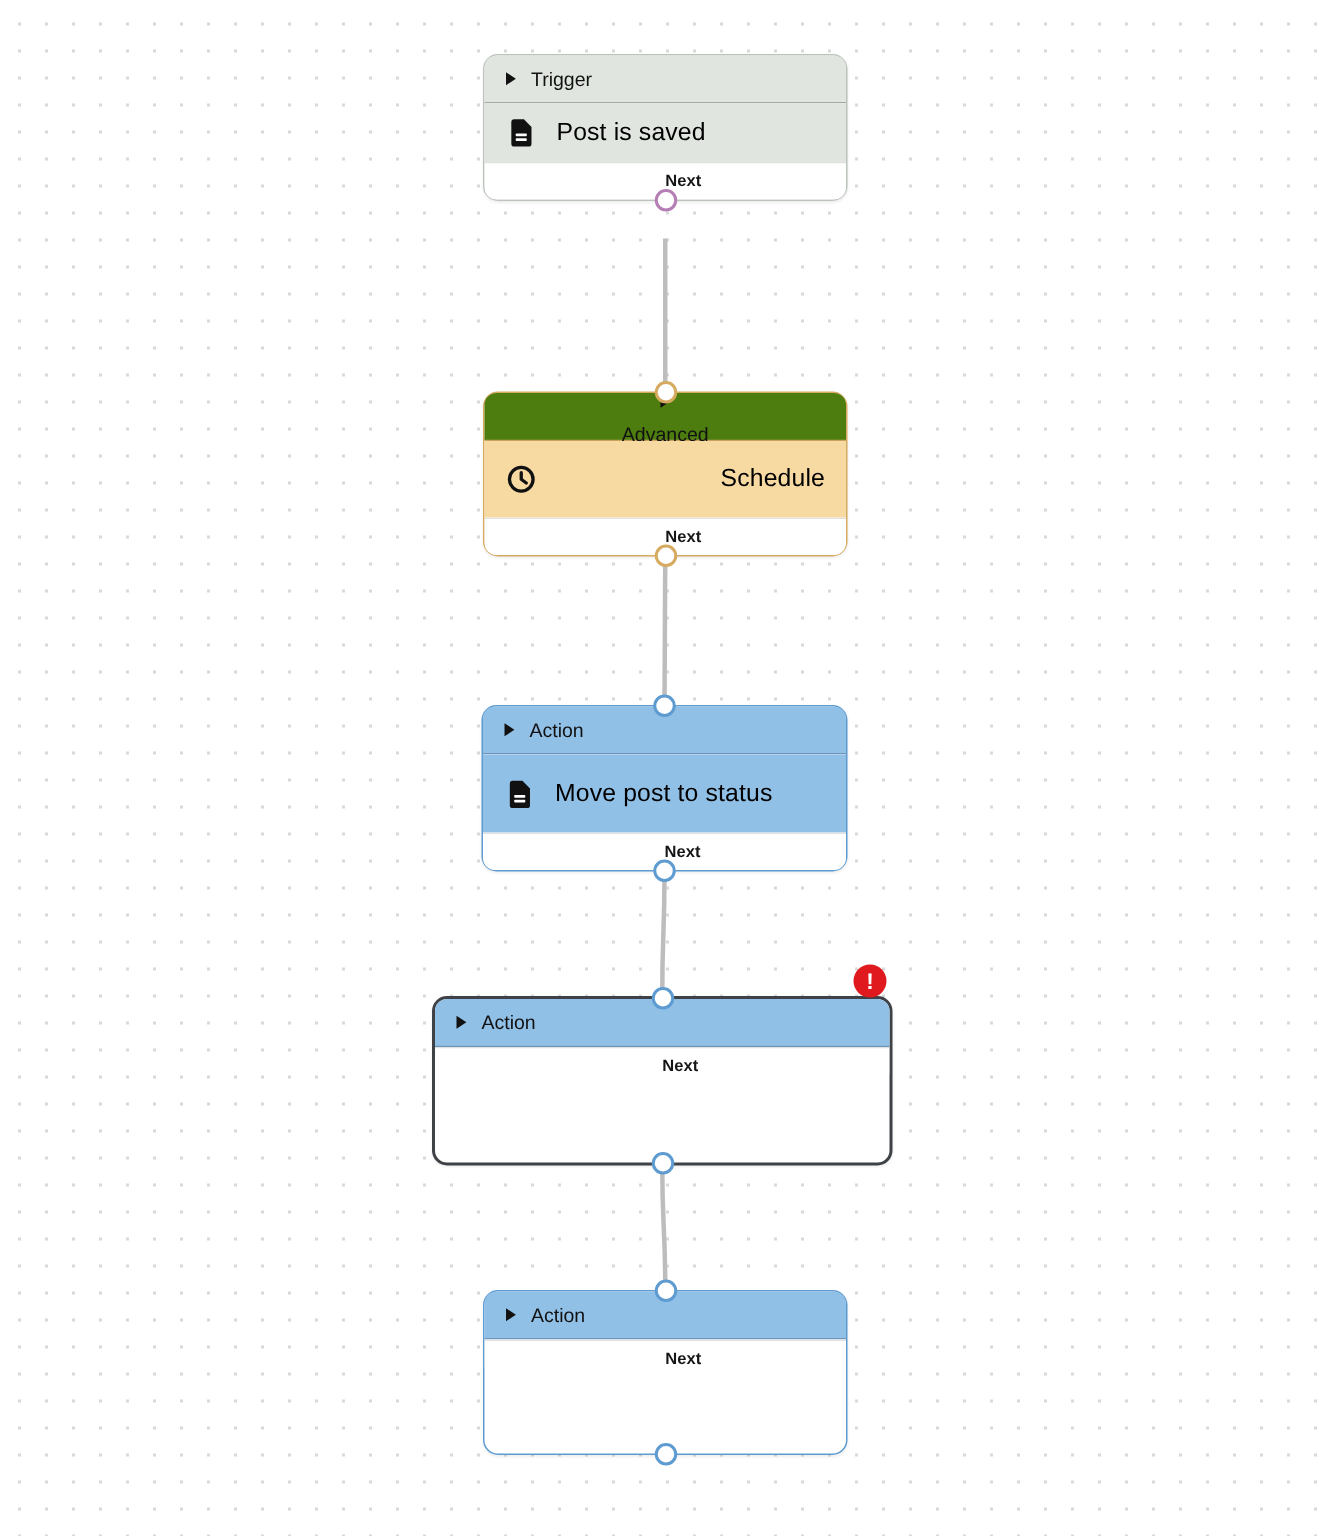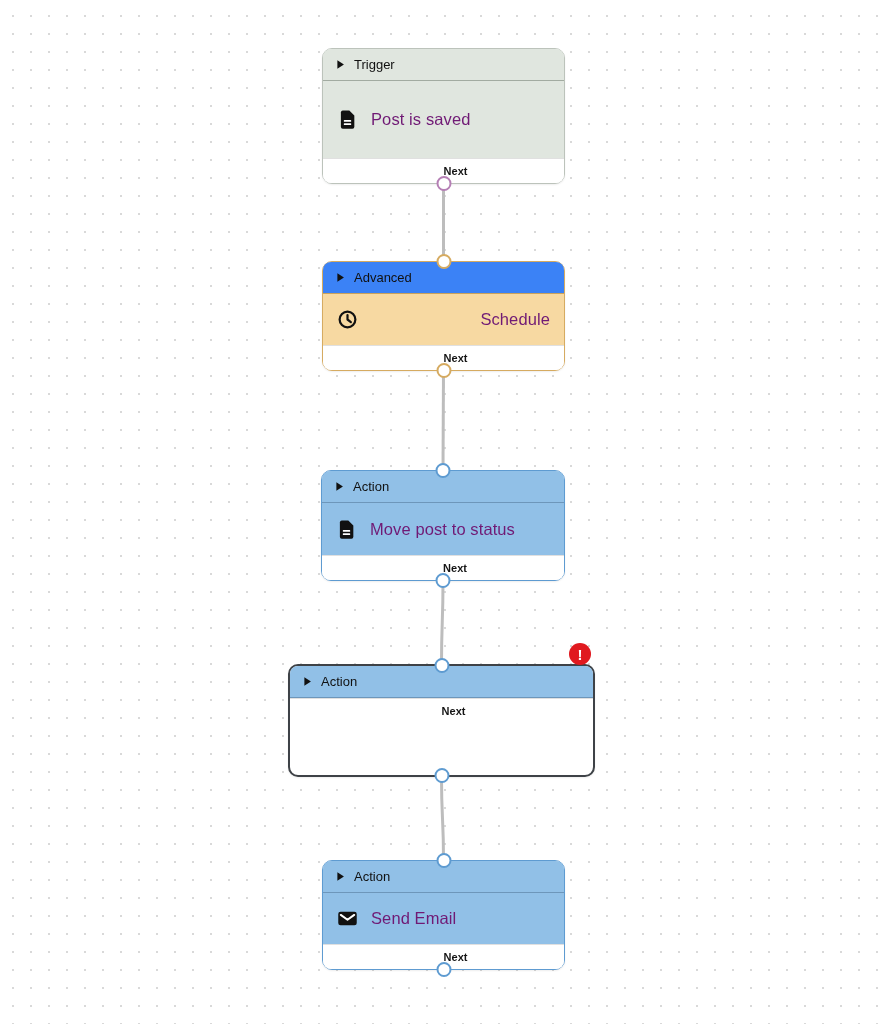--- a/index.html
+++ b/index.html
@@ -31,21 +31,21 @@
     padding:0 13px;
     border-bottom:1px solid rgba(0,0,0,0.25);
     border-radius:8px 8px 0 0;
   }
   .type-label{font-size:13px;color:#111;}
   .node-body{
     flex:1 1 auto;
     display:flex;align-items:center;gap:13px;
     padding:0 14px;
   }
-  .node-title{font-size:16.5px;color:#701a75;letter-spacing:.1px;}
+  .node-title{font-size:16.5px;color:#000000;letter-spacing:.1px;}
   .node-footer{
     height:24px;flex:0 0 24px;
     background:#ffffff;
     border-top:1px solid rgba(0,0,0,0.12);
     border-radius:0 0 8px 8px;
     display:flex;align-items:center;justify-content:center;
   }
   .next-label{font-size:11px;font-weight:600;color:#151515;padding-left:24px;}
   .icon{display:inline-flex;align-items:center;justify-content:center;}
   .play{width:9px;height:11px;}
@@ -76,21 +76,21 @@
 </head>
 <body>
 
 <div class="canvas">
   <svg class="edges" id="edges" xmlns="http://www.w3.org/2000/svg">
       <path d="M 443.5 159 C 443.5 201, 443.5 219, 443.5 261" stroke="#bdbdbd"></path>
       <path d="M 443.5 371 C 443.5 413, 443 428, 443 470" stroke="#bdbdbd"></path>
       <path d="M 443 581 C 443 623, 441.5 622, 441.5 664" stroke="#bdbdbd"></path>
       <path d="M 441.5 777 C 441.5 819, 443.5 818, 443.5 860" stroke="#bdbdbd"></path>
     </svg>
-<div class="node" style="left: 322px; top: 48px; width: 243px; height: 136px; border-color: rgb(188, 195, 187);">
+<div class="node" style="left: 322px; top: 36px; width: 243px; height: 98px; border-color: rgb(188, 195, 187);">
     <div class="node-header" style="background: rgb(224, 230, 223); border-bottom-color: rgb(162, 171, 161);">
       <span class="icon play">
           <svg width="9" height="11" viewBox="0 0 10 12">
             <path d="M1.5 1.2 8.8 6 1.5 10.8z" fill="#111"></path>
           </svg>
         </span>
       <span class="type-label">Trigger</span>
     </div>
     <div class="node-body" style="background: rgb(224, 230, 223);">
       <span class="icon body-icon">
@@ -101,21 +101,21 @@
           </svg>
         </span>
       <span class="node-title">Post is saved</span>
     </div>
     <div class="node-footer">
       <span class="next-label">Next</span>
     </div>
   <div class="port port-bottom" style="border-color: rgb(181, 127, 181);"></div>
     </div>
     <div class="node" style="left: 322px; top: 261px; width: 243px; height: 110px; border-color: rgb(214, 171, 97);">
-    <div class="node-header" style="background: #3b82f6; border-bottom-color: rgb(201, 162, 93);">
+    <div class="node-header" style="background: #4d7c0f; border-bottom-color: rgb(201, 162, 93); flex-direction: column;">
       <span class="icon play">
           <svg width="9" height="11" viewBox="0 0 10 12">
             <path d="M1.5 1.2 8.8 6 1.5 10.8z" fill="#111"></path>
           </svg>
         </span>
       <span class="type-label">Advanced</span>
     </div>
     <div class="node-body" style="background: rgb(247, 217, 162); justify-content: space-between;">
       <span class="icon body-icon">
           <svg width="21" height="21" viewBox="0 0 20 20">
@@ -174,28 +174,19 @@
     </div>
     <div class="node" style="left: 322px; top: 860px; width: 243px; height: 110px; border-color: rgb(94, 155, 209);">
     <div class="node-header" style="background: rgb(145, 192, 231); border-bottom-color: rgb(109, 150, 186);">
       <span class="icon play">
           <svg width="9" height="11" viewBox="0 0 10 12">
             <path d="M1.5 1.2 8.8 6 1.5 10.8z" fill="#111"></path>
           </svg>
         </span>
       <span class="type-label">Action</span>
     </div>
-    <div class="node-body" style="background: rgb(145, 192, 231);">
-      <span class="icon body-icon">
-          <svg width="21" height="21" viewBox="0 0 20 20">
-            <rect x="1.2" y="3.6" width="17.6" height="12.8" rx="2.2" fill="#111"></rect>
-            <path d="M3.6 6.6 10 11.2 16.4 6.6" stroke="#fff" stroke-width="1.9" fill="none" stroke-linecap="round" stroke-linejoin="round"></path>
-          </svg>
-        </span>
-      <span class="node-title">Send Email</span>
-    </div>
     <div class="node-footer">
       <span class="next-label">Next</span>
     </div>
   <div class="port port-top" style="border-color: rgb(94, 155, 209);"></div>
       <div class="port port-bottom" style="border-color: rgb(94, 155, 209);"></div>
     </div>
   </div>
 
 </body></html>

